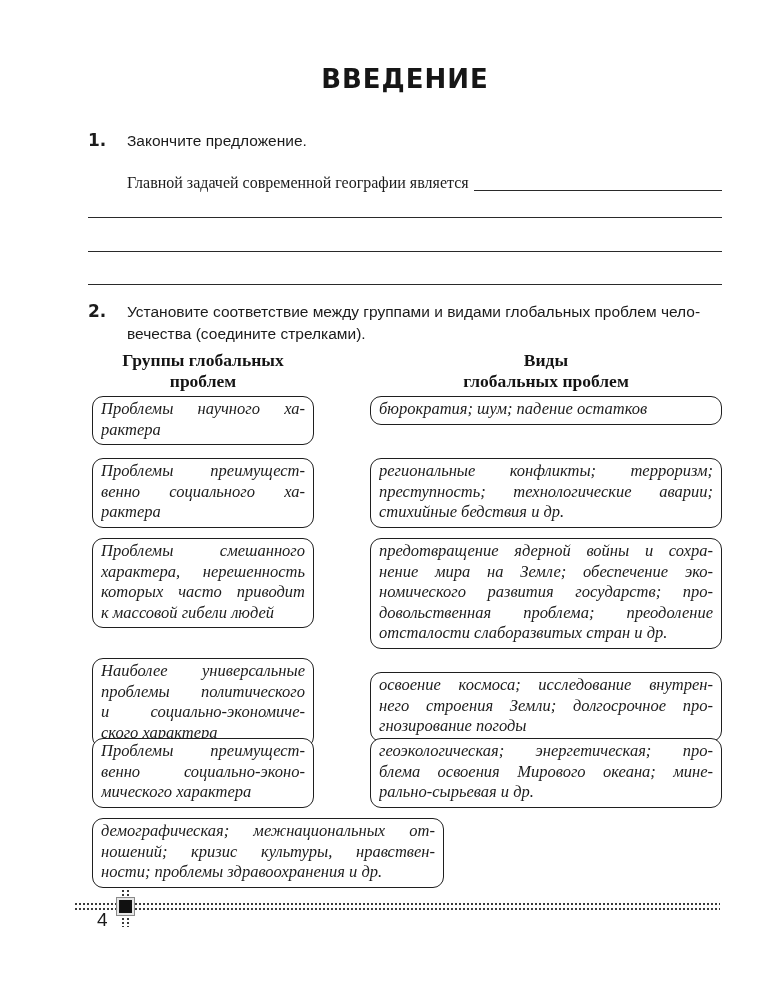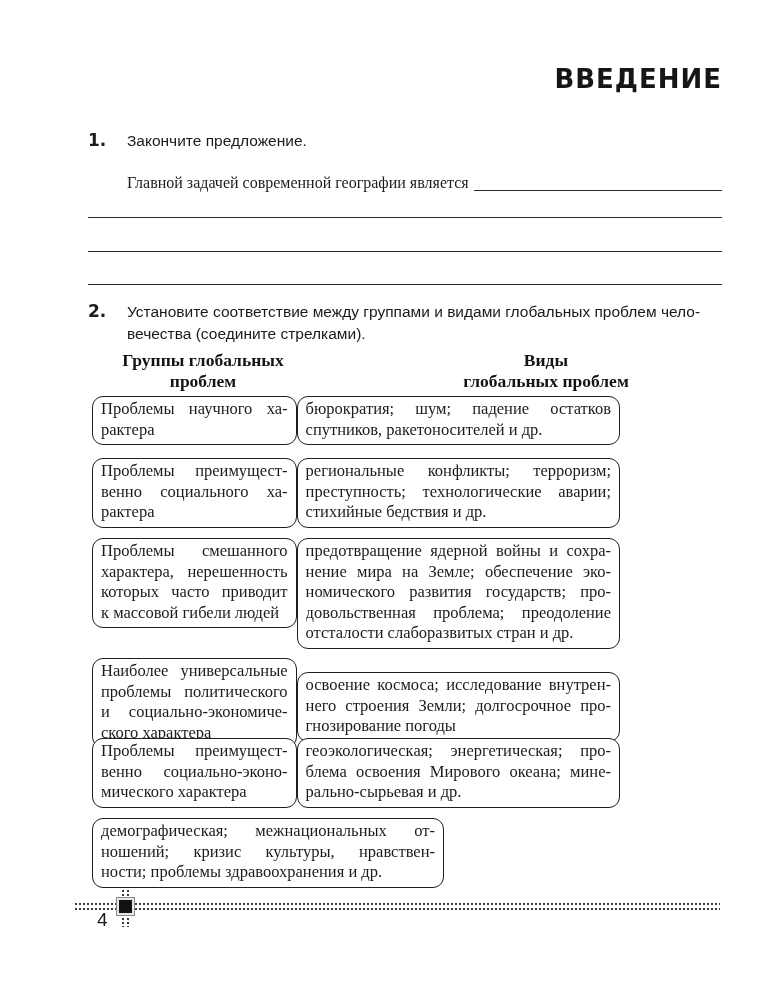--- a/index.html
+++ b/index.html
@@ -9,21 +9,21 @@
     width: 768px;
     height: 1000px;
     background: #ffffff;
     color: #1c1c1c;
     overflow: hidden;
     font-family: "Liberation Serif", serif;
   }
   .title {
     position: absolute;
     top: 64px; left: 88px; width: 634px;
-    text-align: right;
+    text-align: center;
     font-family: "DejaVu Sans", sans-serif;
     font-weight: bold;
     font-size: 26px;
     letter-spacing: 1px;
     color: #161616;
   }
   .task-row {
     position: absolute;
     left: 88px; width: 634px;
     display: flex;
@@ -80,24 +80,25 @@
     font-size: 17.5px;
     line-height: 21px;
     text-align: center;
     white-space: pre-line;
     color: #141414;
   }
   .col-header.left { width: 222px; }
   .col-header.right { width: 352px; }
   .match-row {
     position: absolute;
-    left: 92px; width: 528px;
+    left: 92px; width: 630px;
     display: flex;
     justify-content: space-between;
     align-items: flex-start;
+    font-style: italic;
   }
   .row-1 { top: 396px; }
   .row-2 { top: 458px; }
   .row-3 { top: 538px; }
   .row-4 { top: 658px; }
   .row-5 { top: 738px; }
   .row-6 { top: 818px; }
   .box {
     border: 1.4px solid #1f1f1f;
     border-radius: 11px;
@@ -185,21 +186,20 @@
 глобальных проблем</div>
   </div>
 
   <div class="match-row row-1">
     <div class="box box-left">
         <div class="line">Проблемы научного ха-</div>
         <div class="line">рактера</div>
       </div>
     <div class="box box-right">
         <div class="line">бюрократия; шум; падение остатков</div>
-        <div class="line">спутников, ракетоносителей и др.</div>
       </div>
   </div>
 
   <div class="match-row row-2">
     <div class="box box-left">
         <div class="line">Проблемы преимущест-</div>
         <div class="line">венно социального ха-</div>
         <div class="line">рактера</div>
       </div>
     <div class="box box-right">

